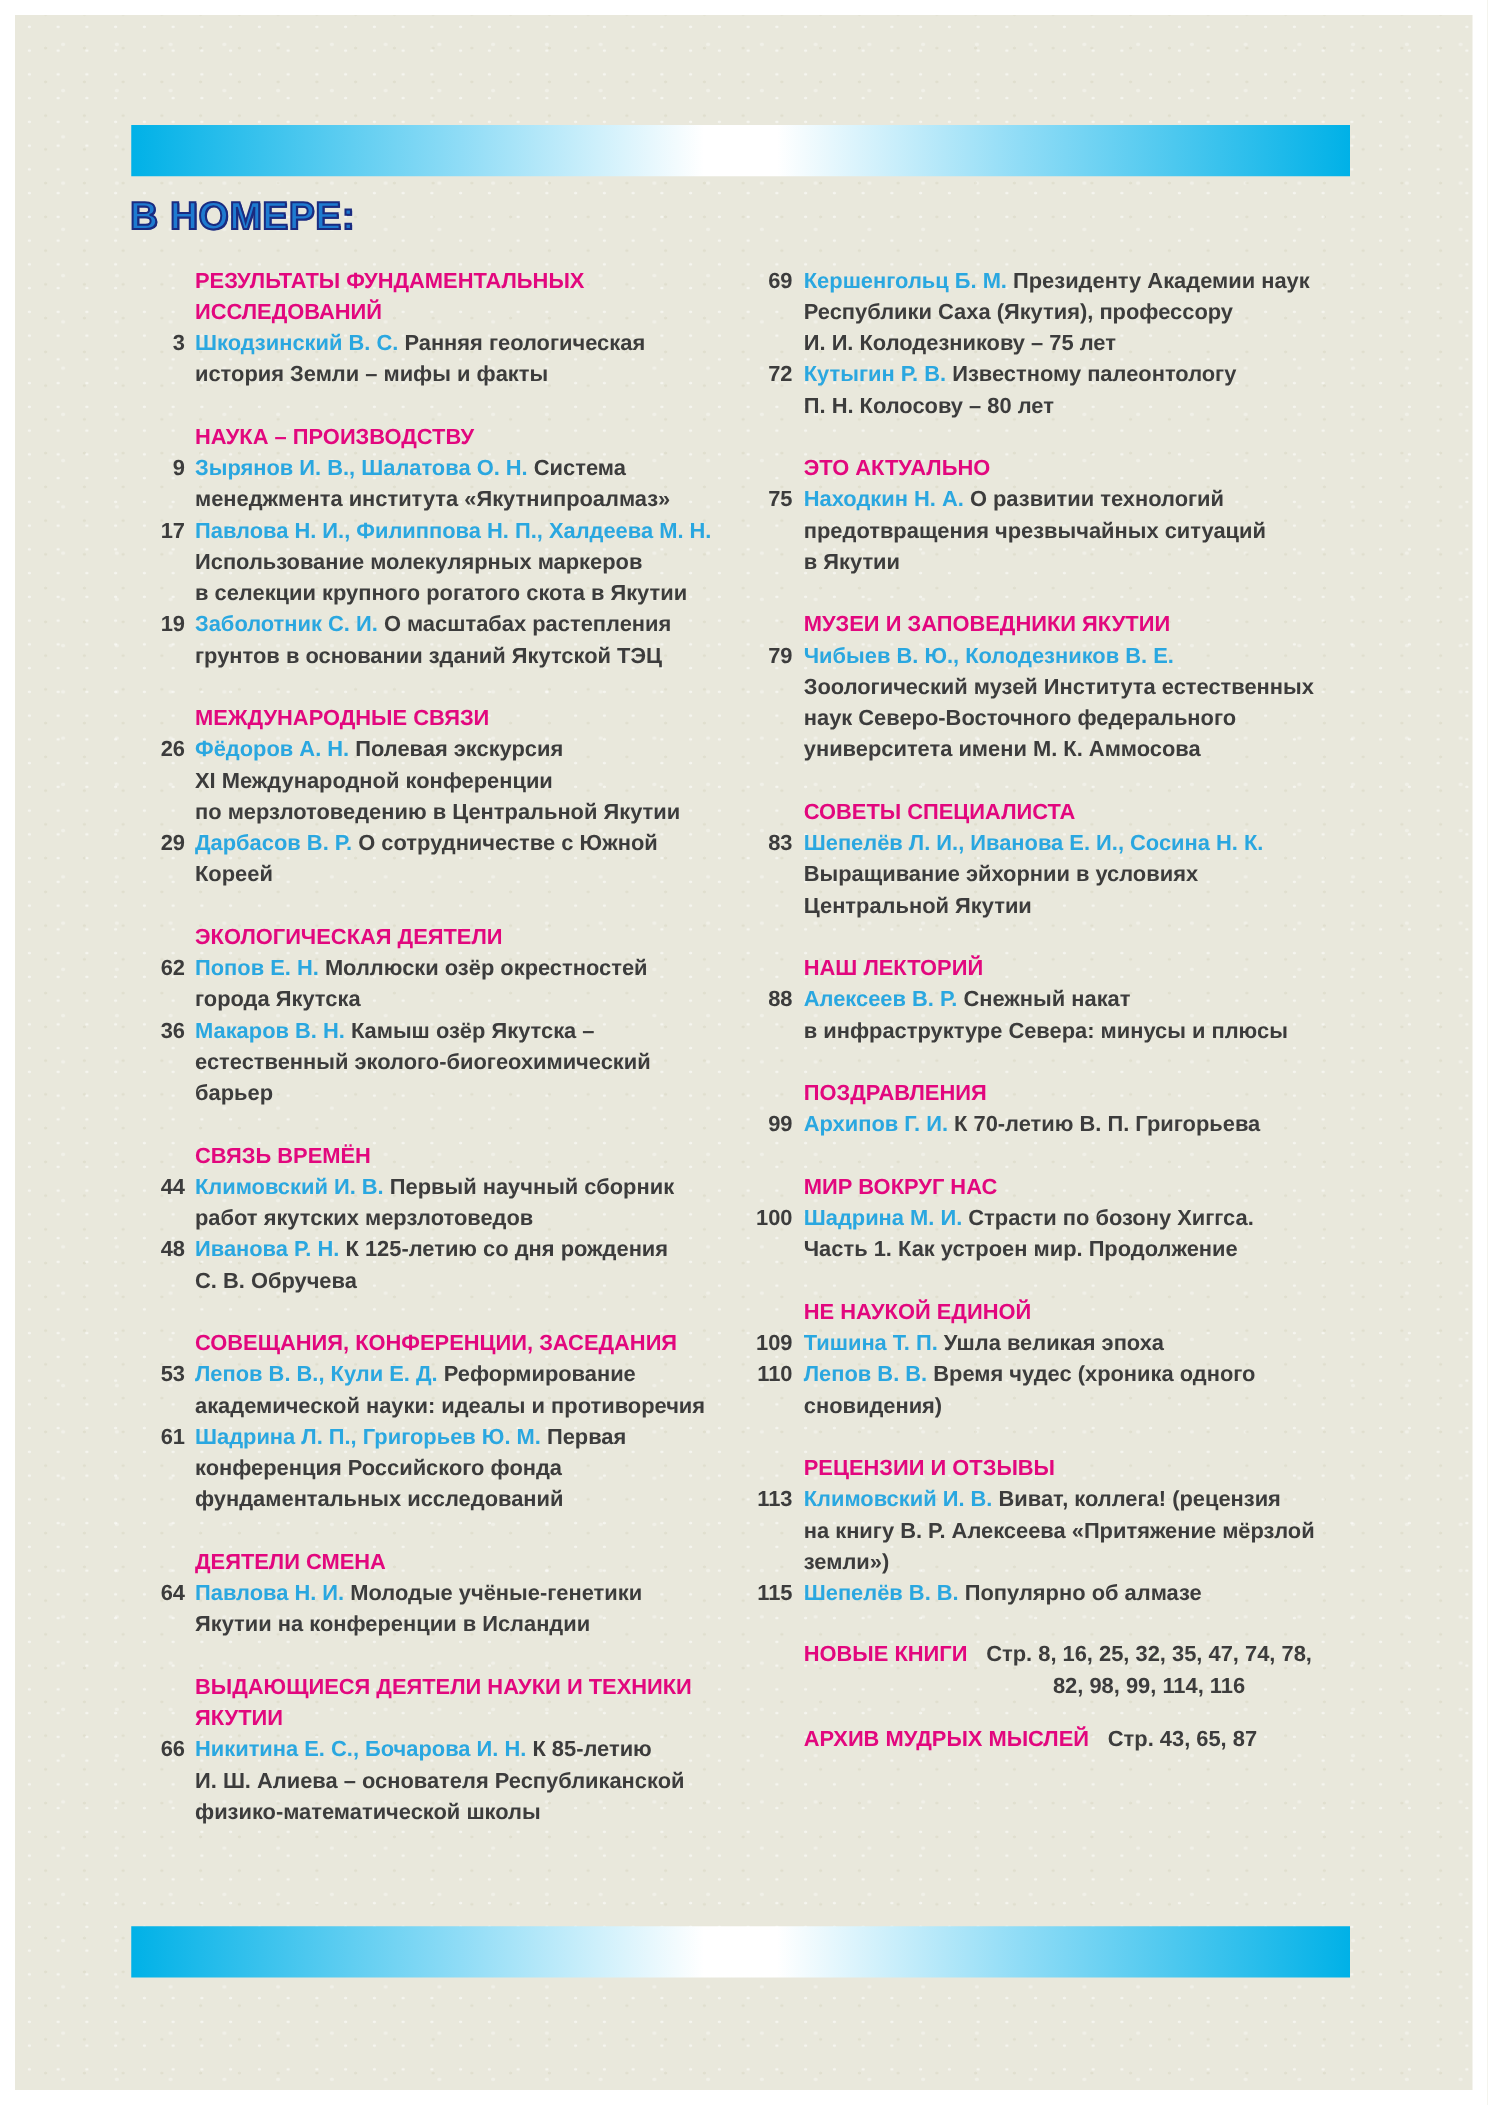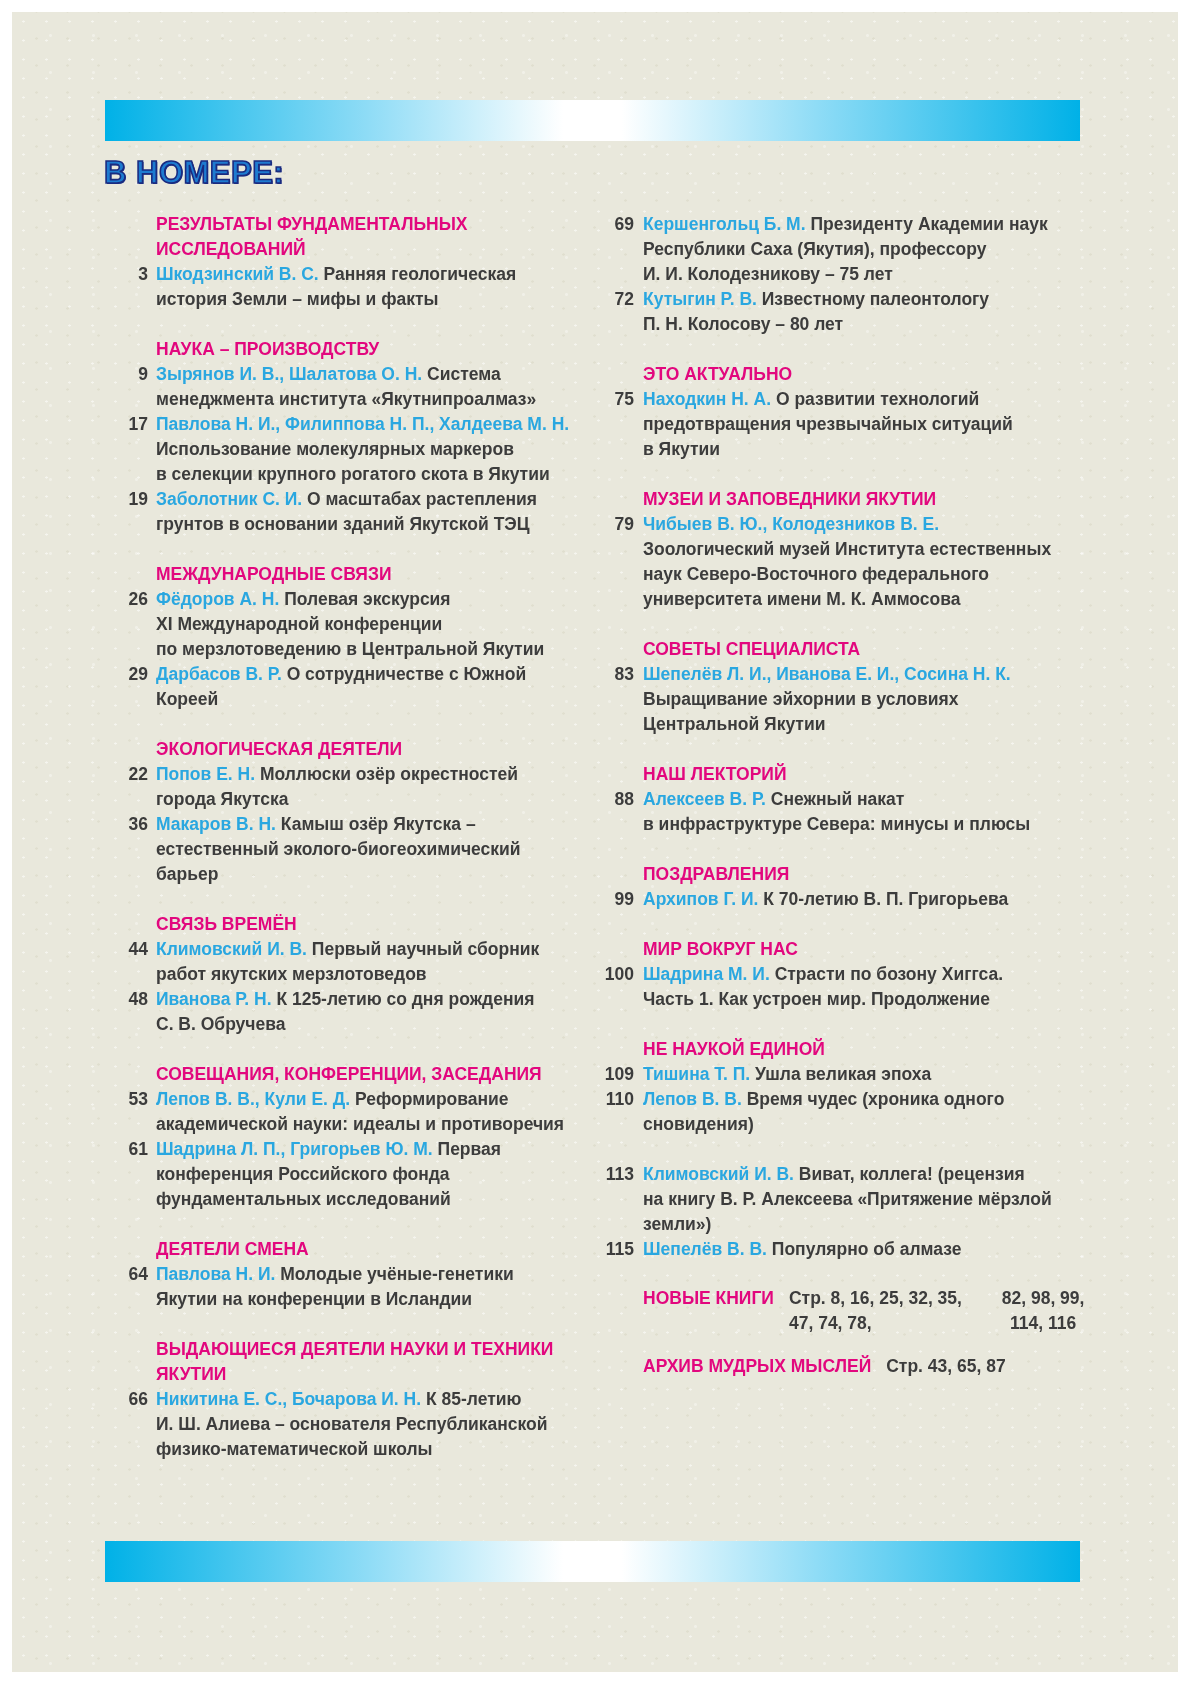--- a/index.html
+++ b/index.html
@@ -55,21 +55,21 @@
   .col-right .heading{margin-left:42px;}
   .entry{display:grid;}
   .col-left .entry{grid-template-columns:27px 1fr;column-gap:8px;}
   .col-right .entry{grid-template-columns:33px 1fr;column-gap:9px;}
   .num{text-align:right;}
   .txt{white-space:pre-line;}
   .authors{color:var(--author-color,#2aa7e0);}
   .extra{margin-top:24px;margin-left:42px;display:flex;gap:15px;}
   .extra + .extra{margin-top:18px;}
   .extra-heading{color:var(--heading-color,#e2077e);white-space:nowrap;}
-  .extra-pages{display:flex;flex-direction:row;}
+  .extra-pages{display:flex;flex-direction:column;}
   .extra-pages .l2{text-align:center;}
 </style>
 </head>
 <body>
 
 <div class="paper">
   <div class="bar bar-top"></div>
   <h1 class="page-title">В НОМЕРЕ:</h1>
   <div class="toc">
     <div class="col col-left">
@@ -111,21 +111,21 @@
           </div>
           <div class="entry">
             <span class="num">29</span>
             <span class="txt"><span class="authors">Дарбасов В. Р.</span> <span class="title">О сотрудничестве с Южной
 Кореей</span></span>
           </div>
         </div>
         <div class="section">
           <div class="heading">ЭКОЛОГИЧЕСКАЯ ДЕЯТЕЛИ</div>
           <div class="entry">
-            <span class="num">22</span>
+            <span class="num">62</span>
             <span class="txt"><span class="authors">Попов Е. Н.</span> <span class="title">Моллюски озёр окрестностей
 города Якутска</span></span>
           </div>
           <div class="entry">
             <span class="num">36</span>
             <span class="txt"><span class="authors">Макаров В. Н.</span> <span class="title">Камыш озёр Якутска –
 естественный эколого-биогеохимический
 барьер</span></span>
           </div>
         </div>
@@ -246,20 +246,21 @@
             <span class="num">109</span>
             <span class="txt"><span class="authors">Тишина Т. П.</span> <span class="title">Ушла великая эпоха</span></span>
           </div>
           <div class="entry">
             <span class="num">110</span>
             <span class="txt"><span class="authors">Лепов В. В.</span> <span class="title">Время чудес (хроника одного
 сновидения)</span></span>
           </div>
         </div>
         <div class="section">
+          <div class="heading">РЕЦЕНЗИИ И ОТЗЫВЫ</div>
           <div class="entry">
             <span class="num">113</span>
             <span class="txt"><span class="authors">Климовский И. В.</span> <span class="title">Виват, коллега! (рецензия
 на книгу В. Р. Алексеева «Притяжение мёрзлой
 земли»)</span></span>
           </div>
           <div class="entry">
             <span class="num">115</span>
             <span class="txt"><span class="authors">Шепелёв В. В.</span> <span class="title">Популярно об алмазе</span></span>
           </div>

